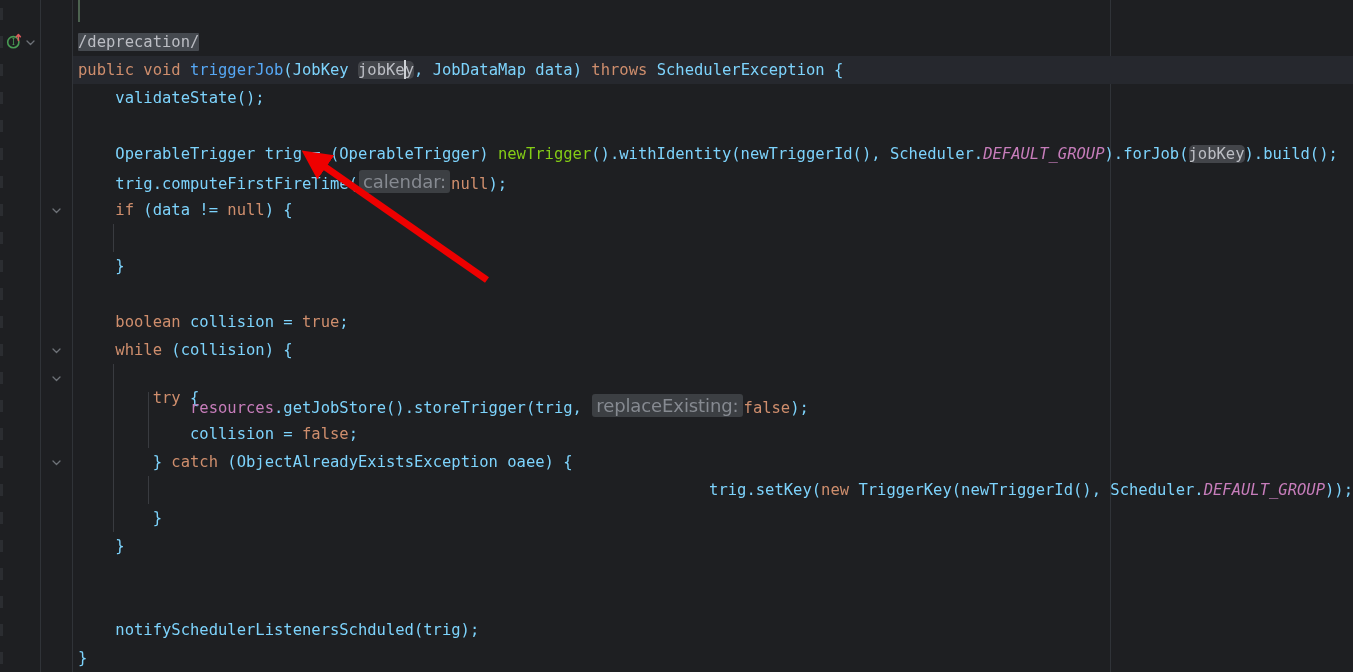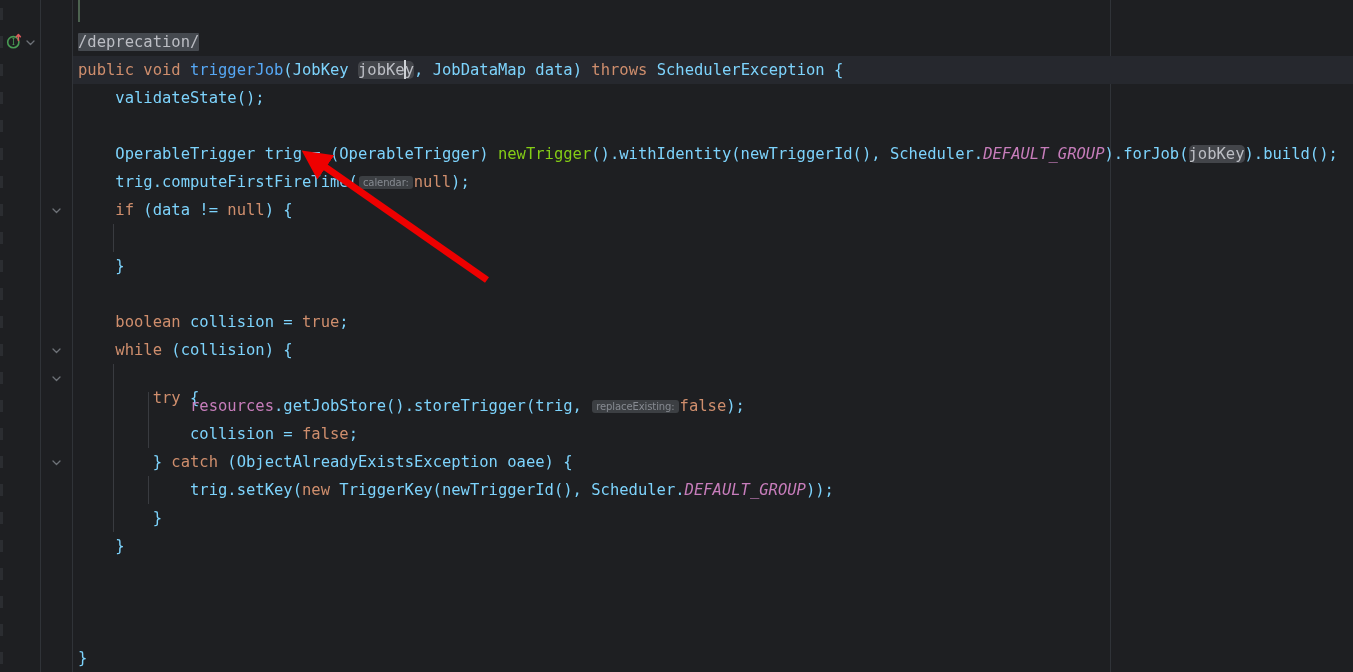--- a/index.html
+++ b/index.html
@@ -147,21 +147,21 @@
   
   .ident-hl {
     background: #43454a;
     border-radius: 5px;
   }
 
   
   .hint {
     background: #3c3f43;
     color: #868a91;
-    font-size: 10px;
+    font-size: 18px;
     font-family: "DejaVu Sans", sans-serif;
     border-radius: 3px;
     padding: 1px 4px 1px 4px;
     margin: 0 1px;
     vertical-align: 1px;
     letter-spacing: -0.1px;
   }
 
   
   .caret {
@@ -309,26 +309,26 @@
         <div class="line" style="top: 196px;"><span>    </span><span class="kw">if</span><span class="plain"> (data != </span><span class="kw">null</span><span class="plain">) {</span></div>
         <div class="line" style="top: 224px;"><span>        </span></div>
         <div class="line" style="top: 252px;"><span>    </span><span class="plain">}</span></div>
         <div class="line" style="top: 280px;"></div>
         <div class="line" style="top: 308px;"><span>    </span><span class="kw">boolean</span><span class="plain"> collision = </span><span class="kw">true</span><span class="plain">;</span></div>
         <div class="line" style="top: 336px;"><span>    </span><span class="kw">while</span><span class="plain"> (collision) {</span></div>
         <div class="line" style="top: 384px;"><span>        </span><span class="kw">try</span><span class="plain"> {</span></div>
         <div class="line" style="top: 392px;"><span>            </span><span class="field">resources</span><span class="plain">.getJobStore().storeTrigger(trig, </span><span class="hint">replaceExisting:</span><span class="kw">false</span><span class="plain">);</span></div>
         <div class="line" style="top: 420px;"><span>            </span><span class="plain">collision = </span><span class="kw">false</span><span class="plain">;</span></div>
         <div class="line" style="top: 448px;"><span>        </span><span class="plain">} </span><span class="kw">catch</span><span class="plain"> (ObjectAlreadyExistsException oaee) {</span></div>
-        <div class="line" style="top: 476px;"><span>            </span><span class="plain">trig.setKey(</span><span class="kw">new</span><span class="plain"> TriggerKey(newTriggerId(), Scheduler.</span><span class="stat">DEFAULT_GROUP</span><span class="plain">));</span></div>
+        <div class="line" style="top: 476px; text-align: right;"><span>            </span><span class="plain">trig.setKey(</span><span class="kw">new</span><span class="plain"> TriggerKey(newTriggerId(), Scheduler.</span><span class="stat">DEFAULT_GROUP</span><span class="plain">));</span></div>
         <div class="line" style="top: 504px;"><span>        </span><span class="plain">}</span></div>
         <div class="line" style="top: 532px;"><span>    </span><span class="plain">}</span></div>
         <div class="line" style="top: 560px;"></div>
         <div class="line" style="top: 588px;"><span>    </span></div>
-        <div class="line" style="top: 616px;"><span>    </span></div>
+        <div class="line" style="top: 616px;"><span>    </span><span class="plain">notifySchedulerListenersSchduled(trig);</span></div>
         <div class="line" style="top: 644px;"><span class="plain">}</span></div>
       </div>
   <div class="indent-guide" style="left: 40.2px; top: 224px; height: 28px;"></div>
       <div class="indent-guide" style="left: 40.2px; top: 364px; height: 168px;"></div>
       <div class="indent-guide" style="left: 75.4px; top: 392px; height: 56px;"></div>
       <div class="indent-guide" style="left: 75.4px; top: 476px; height: 28px;"></div>
     </div>
 
   <svg id="arrow-overlay" width="1353" height="672" viewBox="0 0 1353 672">
     <defs>

